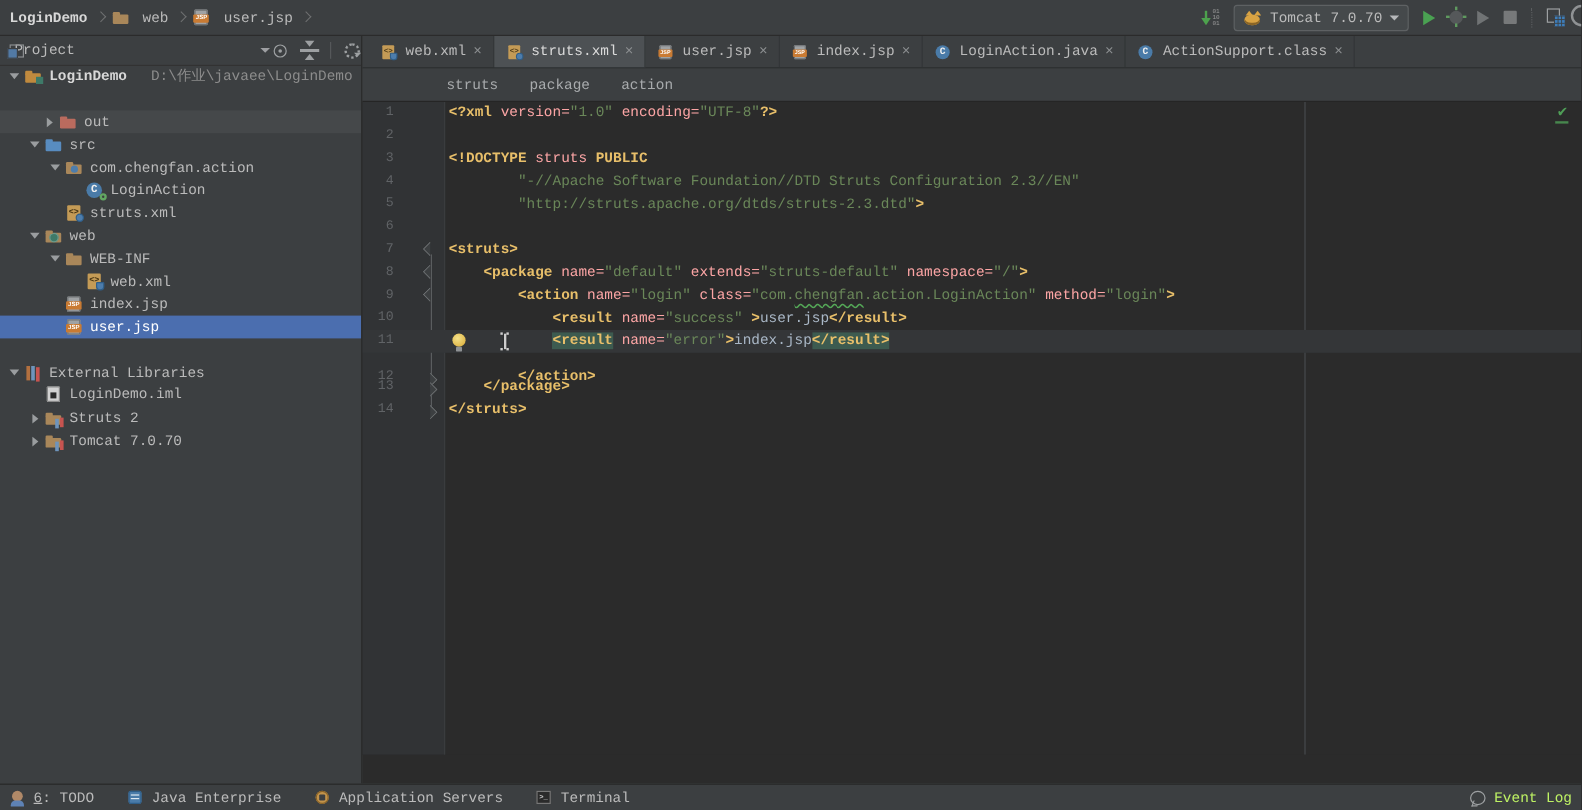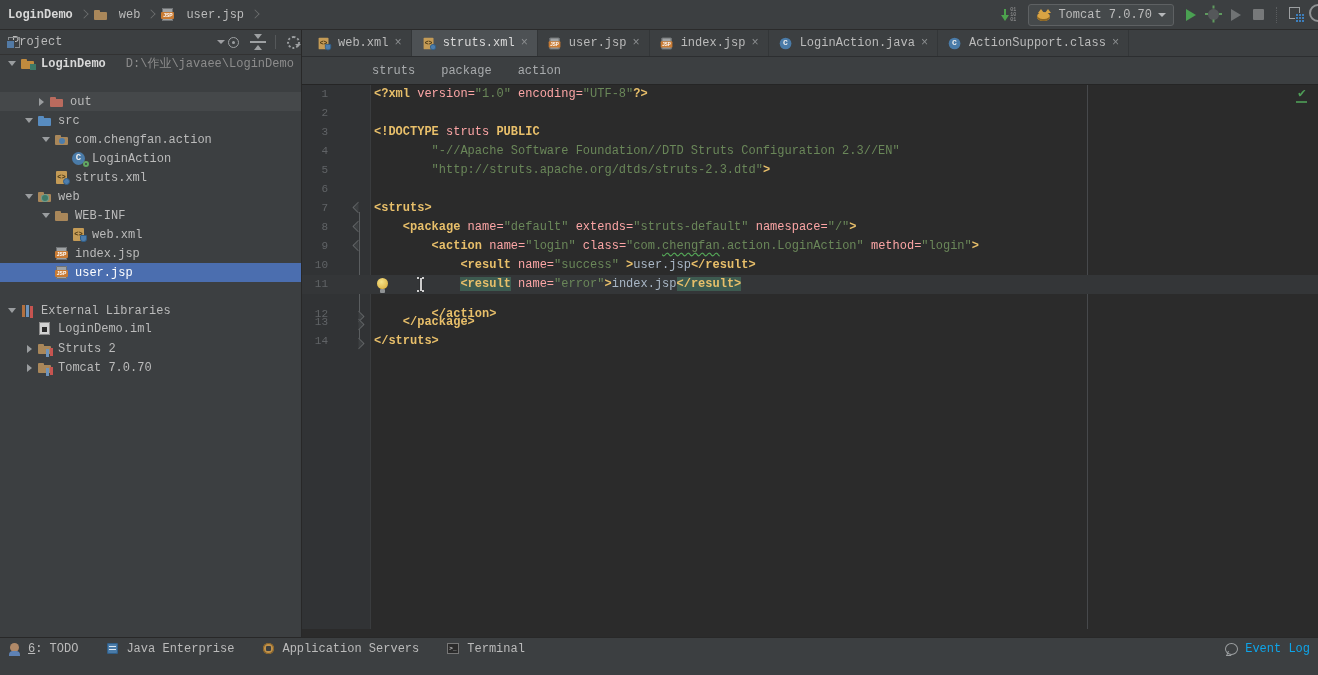--- a/index.html
+++ b/index.html
@@ -160,37 +160,37 @@
   #ibeam i{position:absolute;left:1px;bottom:0;width:7px;height:2px;
       border-left:2.5px solid #CDCDCD;border-right:2.5px solid #CDCDCD;box-sizing:border-box;}
   #inspect-ok{position:absolute;right:8px;top:2px;width:16px;height:16px;color:#4F9E57;font-size:13px;line-height:13px;text-align:center;}
   #inspect-ok::after{content:"";position:absolute;left:2px;bottom:0;width:11px;border-bottom:2px dashed #4F9E57;opacity:.8;}
   
   #viewtabs{position:absolute;left:0;right:0;bottom:0;height:24px;background:#3C3F41;border-top:1px solid #2A2A2A;
       display:flex;align-items:stretch;padding-left:16px;box-sizing:border-box;}
   .vtab{display:flex;align-items:center;padding:0 14px;color:#BBBBBB;background:#424547;border-right:1px solid #333638;cursor:default;}
   .vtab.active{background:#5E6264;color:#D6D6D6;}
   
-  #statusbar{position:absolute;left:0;bottom:16px;width:100%;height:22px;background:#3C3F41;border-top:1px solid #282828;
+  #statusbar{position:absolute;left:0;bottom:0;width:100%;height:22px;background:#3C3F41;border-top:1px solid #282828;
       display:flex;align-items:center;padding:0 8px;box-sizing:border-box;gap:0;}
   .sitem{display:flex;align-items:center;gap:6px;margin-right:28px;color:#BBBBBB;cursor:default;}
   .sitem u{text-decoration:underline;}
   .sic{width:14px;height:14px;position:relative;flex:none;}
   .sic-todo::before{content:"";position:absolute;left:2px;top:1px;width:9px;height:9px;border-radius:50%;background:#C headphones;}
   .sic-todo::before{content:"";position:absolute;left:2px;top:1px;width:9px;height:9px;border-radius:50%;background:#B08968;}
   .sic-todo::after{content:"";position:absolute;left:1px;bottom:0;width:11px;height:5px;border-radius:4px 4px 0 0;background:#5E82B5;}
   .sic-javaee::before{content:"";position:absolute;left:1px;top:1px;width:11px;height:11px;background:#4A7BA8;border-radius:2px;
       box-shadow:inset 0 0 0 1px #2F5E88;}
   .sic-javaee::after{content:"";position:absolute;left:3px;top:4px;width:7px;height:1px;background:#DCE7F0;box-shadow:0 3px 0 #DCE7F0;}
   .sic-appsrv::before{content:"";position:absolute;left:1px;top:1px;width:11px;height:11px;border-radius:50%;background:#C2934B;
       box-shadow:inset 0 0 0 1px #876228;}
   .sic-appsrv::after{content:"";position:absolute;left:4px;top:4px;width:5px;height:5px;background:#3C3F41;border-radius:1px;}
   .sic-terminal::before{content:"";position:absolute;left:0;top:1px;width:12px;height:11px;background:#2B2B2B;border:1px solid #777;box-sizing:border-box;}
   .sic-terminal::after{content:">_";position:absolute;left:2px;top:3px;font:bold 6px/7px "Liberation Mono",monospace;color:#C8C8C8;}
-  #eventlog{margin-left:auto;display:flex;align-items:center;gap:7px;color:#0ea5e9;}
+  #eventlog{margin-left:auto;display:flex;align-items:center;gap:7px;color:#bef264;}
   .sic-bubble::before{content:"";position:absolute;left:1px;top:1px;width:11px;height:10px;border:1px solid #9DA0A2;border-radius:50%;}
   .sic-bubble::after{content:"";position:absolute;left:3px;bottom:0;width:4px;height:4px;border-left:1px solid #9DA0A2;border-bottom:1px solid #9DA0A2;transform:skewX(-20deg);}
 </style>
 </head>
 <body>
 
 <div id="root">
 
   <div id="topbar">
     <div id="nav-crumbs">

